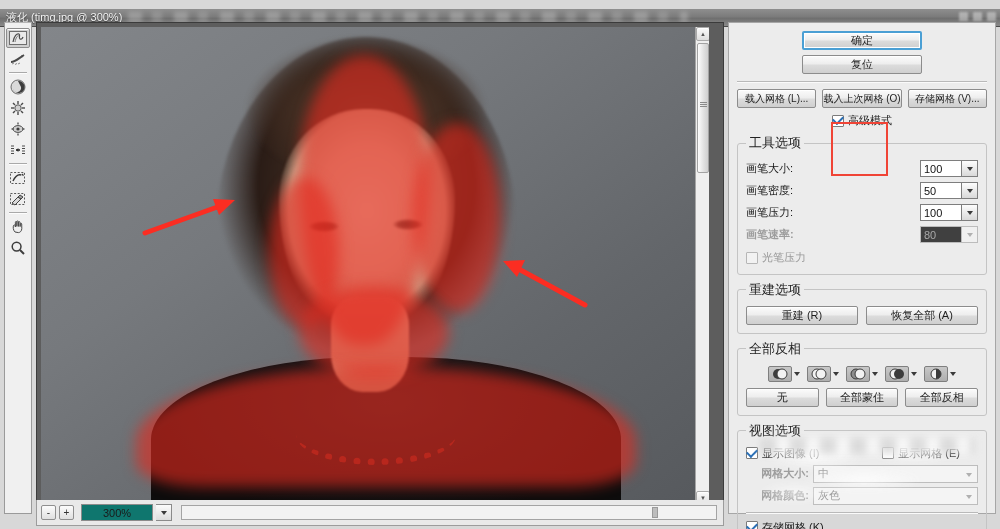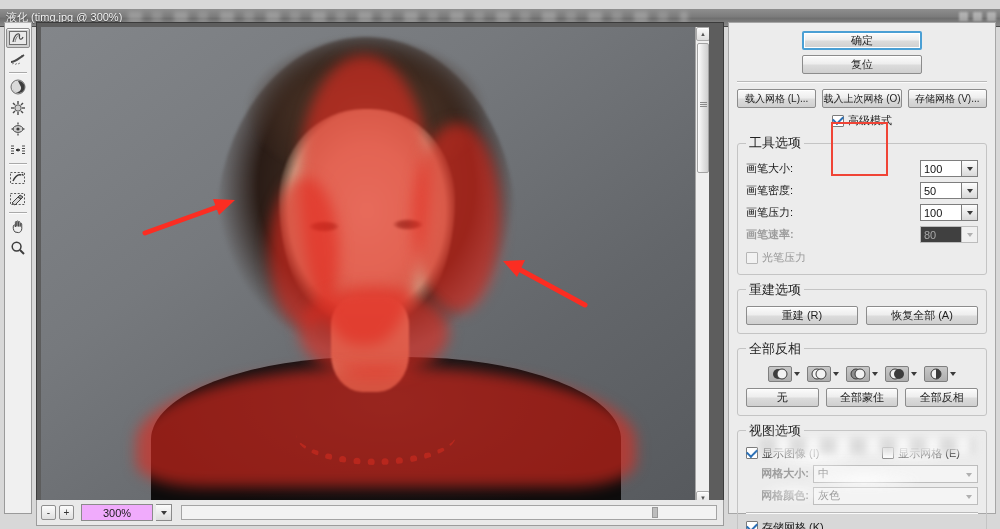--- a/index.html
+++ b/index.html
@@ -172,21 +172,21 @@
     background: #e9e9e9;
     border: 1px solid #9c9c9c; border-top: none;
     display: flex; align-items: center; padding: 0 4px; gap: 3px;
   }
   .sq-btn {
     width: 15px; height: 15px; font-size: 10px; line-height: 13px; text-align: center;
     background: linear-gradient(to bottom,#fcfcfc,#e0e0e0);
     border: 1px solid #8f8f8f; border-radius: 2px; color: #333;
   }
   .zoombox {
-    width: 72px; height: 17px; background: #f0abfc; border: 1px solid #8b8b8b;
+    width: 72px; height: 17px; background: #0f766e; border: 1px solid #8b8b8b;
     display:flex; align-items:center; justify-content:center; font-size: 11px; margin-left: 4px;
   }
   .zoom-drop {
     width: 16px; height: 17px; background: linear-gradient(to bottom,#fcfcfc,#dcdcdc);
     border: 1px solid #8b8b8b; border-left: none;
     display:flex;align-items:center;justify-content:center;
   }
   .hscroll {
     flex: 1; height: 15px; margin-left: 6px; margin-right: 2px;
     background: #f3f3f3; border: 1px solid #a4a4a4;

